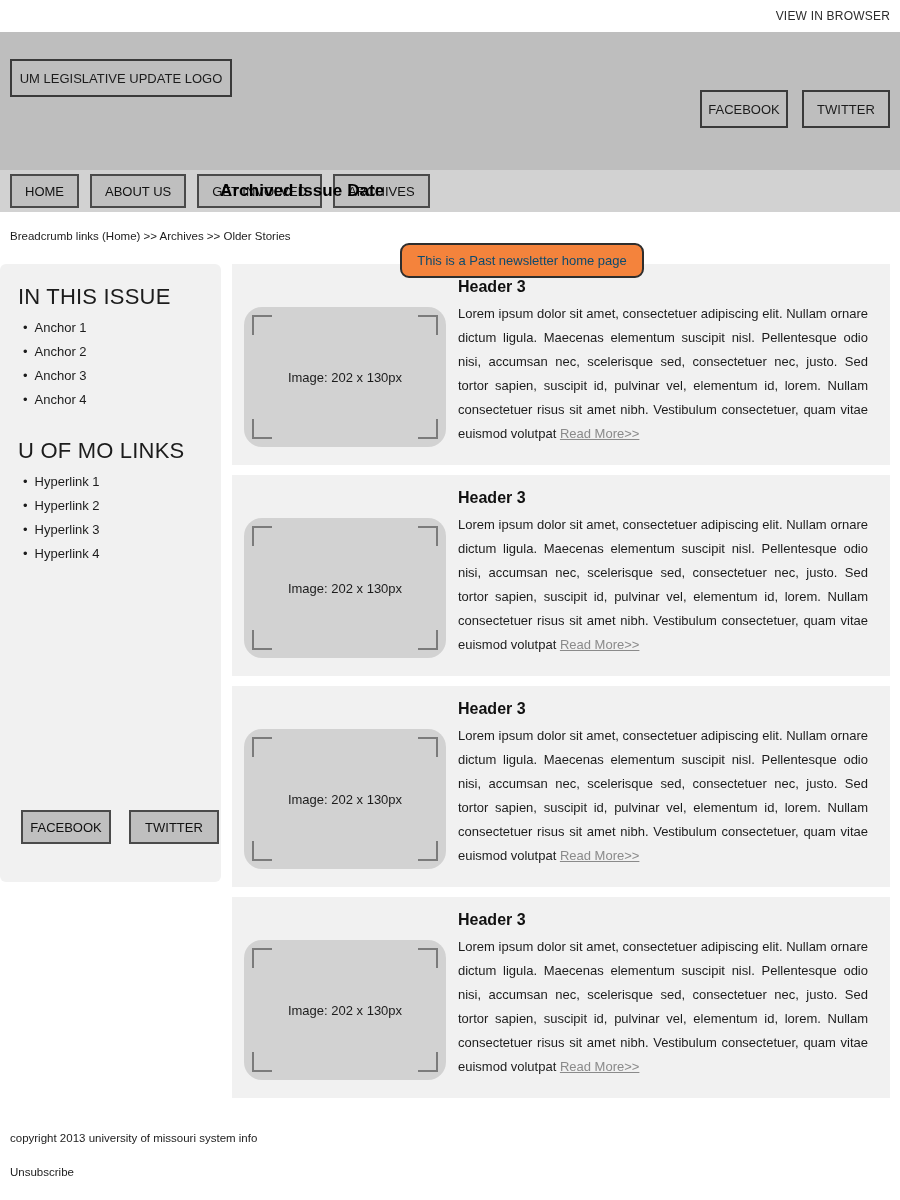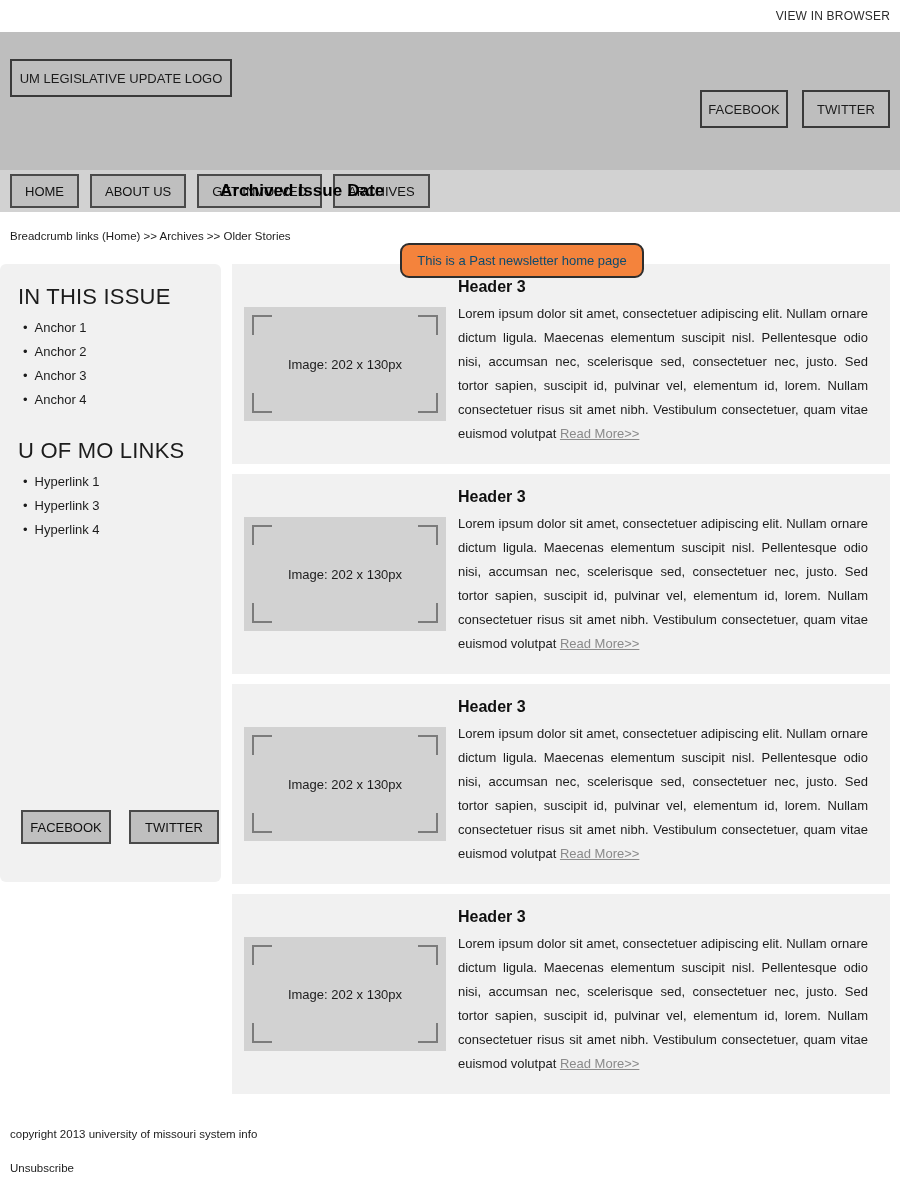--- a/index.html
+++ b/index.html
@@ -212,27 +212,28 @@
   }
   .card {
     background: #f1f1f1;
     display: flex;
     padding: 14px 22px 18px 12px;
     gap: 12px;
   }
   .thumb {
     flex: 0 0 202px;
     width: 202px;
-    height: 114px;
+    height: 140px;
     background: #d2d2d2;
     position: relative;
     display: flex;
     align-items: center;
     justify-content: center;
     margin-top: 29px;
+    border-radius: 18px;
   }
   .thumb span {
     font-size: 13px;
     color: #1c1c1c;
   }
   .thumb i {
     position: absolute;
     width: 20px;
     height: 20px;
     border-color: #7b7b7b;
@@ -335,20 +336,21 @@
     <ul class="side-list">
       <li>Anchor 1</li>
       <li>Anchor 2</li>
       <li>Anchor 3</li>
       <li>Anchor 4</li>
     </ul>
 
     <h2 class="side-head second">U OF MO LINKS</h2>
     <ul class="side-list">
       <li>Hyperlink 1</li>
+      <li>Hyperlink 2</li>
       <li>Hyperlink 3</li>
       <li>Hyperlink 4</li>
     </ul>
 
     <div class="side-social">
       <button class="side-social-btn">
         <span>FACEBOOK</span>
       </button>
       <button class="side-social-btn">
         <span>TWITTER</span>

